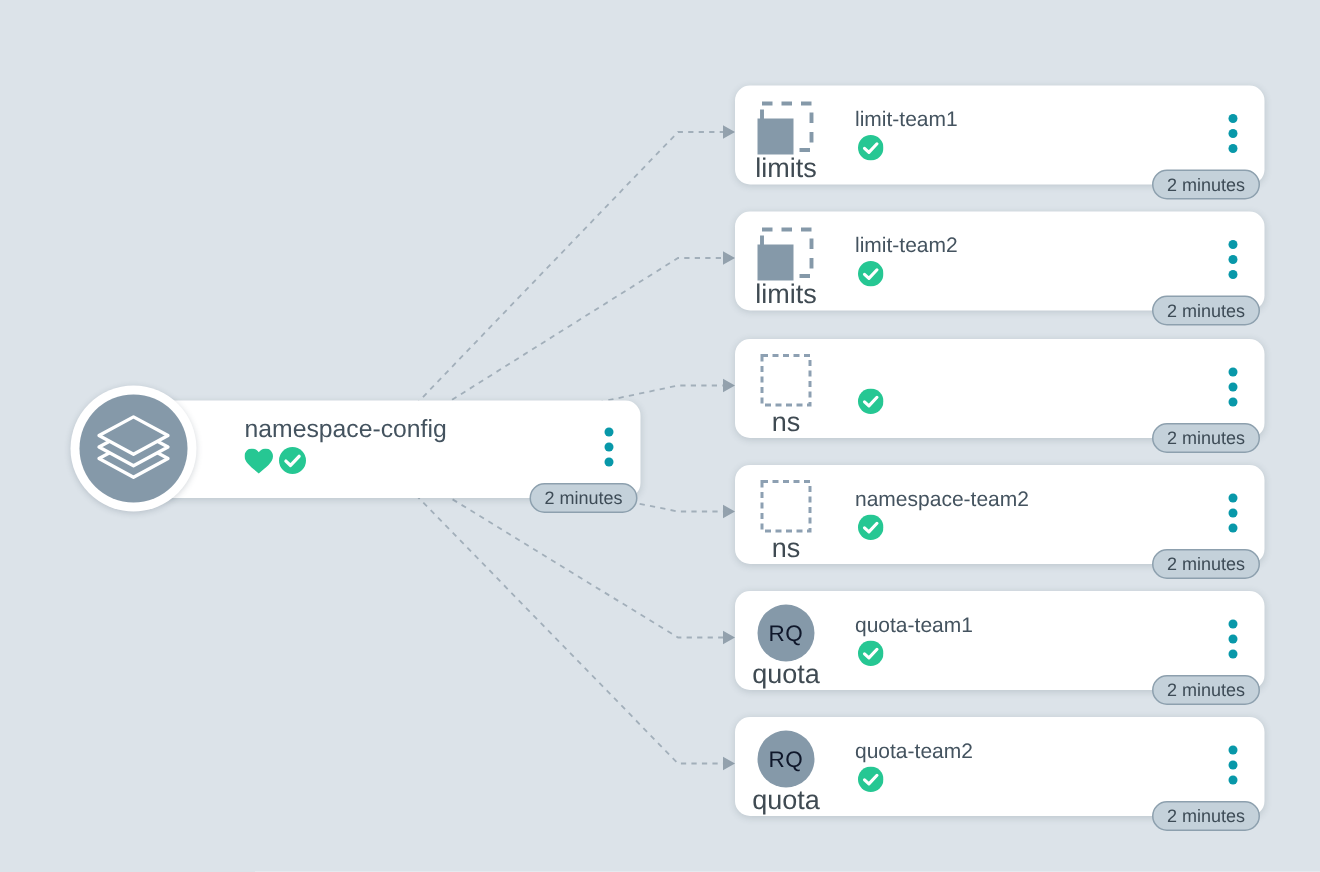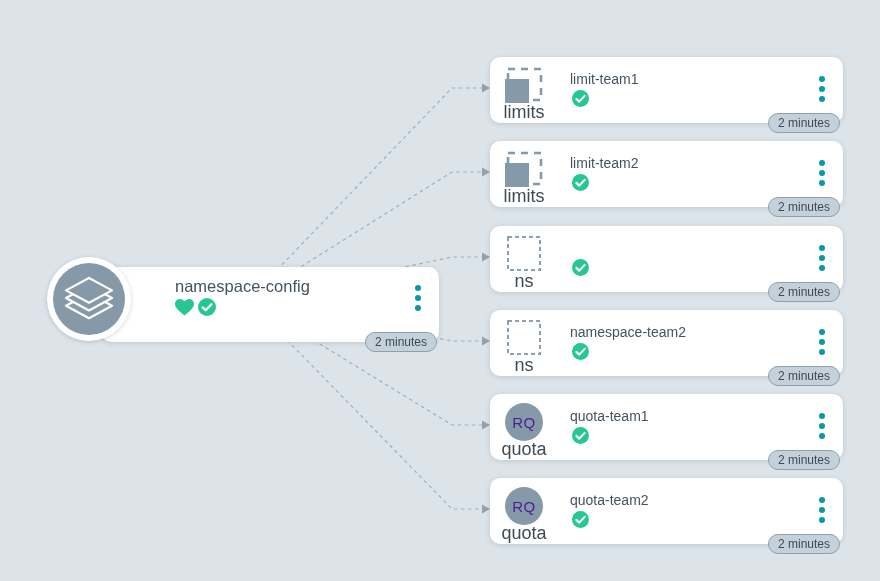--- a/index.html
+++ b/index.html
@@ -11,33 +11,33 @@
   *{margin:0;padding:0;box-sizing:border-box;}
   body{font-family:"Liberation Sans", sans-serif;}
   .canvas{position:relative;width:880px;height:581px;background:var(--background);overflow:hidden;}
   .edges{position:absolute;left:0;top:0;}
 
   
   .res-card{position:absolute;left:490px;width:353px;height:66px;background:var(--card);
             border-radius:10px;box-shadow:0 1px 5px rgba(55,75,90,.18);}
   .icon-col{position:absolute;left:8px;top:9px;width:52px;text-align:center;}
   .kind-icon{display:block;margin:0 auto;width:40px;height:38px;}
-  .rq-circle{width:38px;height:38px;border-radius:50%;background:var(--slate);color:#4c1d95;
+  .rq-circle{width:38px;height:38px;border-radius:50%;background:var(--slate);color:#0f172a;
              font-size:15px;display:flex;align-items:center;justify-content:center;margin:0 auto;letter-spacing:.5px;}
   .kind-label{display:block;margin-top:1px;font-size:18px;color:var(--label_text);line-height:14px;}
   .res-title{position:absolute;left:80px;top:14px;font-size:14px;color:var(--title_text);white-space:nowrap;}
   .status-check{position:absolute;left:82px;top:33px;width:17px;height:17px;}
   .kebab{position:absolute;right:16px;top:17px;display:flex;flex-direction:column;gap:4px;cursor:pointer;padding:2px;}
   .dot{width:6px;height:6px;border-radius:50%;background:var(--teal);}
   .time-badge{position:absolute;right:3px;bottom:-10px;background:var(--badge_bg);
               border:1px solid var(--badge_border);color:var(--badge_text);font-size:12px;
               line-height:16px;padding:1px 9px;border-radius:11px;white-space:nowrap;}
 
   
-  .app-card{position:absolute;left:101px;top:267px;width:338px;height:75px;background:var(--card);
+  .app-card{position:absolute;left:89px;top:267px;width:338px;height:65px;background:var(--card);
             border-radius:10px;box-shadow:0 1px 5px rgba(55,75,90,.18);}
   .app-circle{position:absolute;left:47px;top:257px;width:84px;height:84px;border-radius:50%;
               background:#fff;box-shadow:0 1px 4px rgba(55,75,90,.22);
               display:flex;align-items:center;justify-content:center;cursor:pointer;}
   .app-circle-inner{width:72px;height:72px;border-radius:50%;background:var(--slate);
                     display:flex;align-items:center;justify-content:center;}
   .app-title{position:absolute;left:74px;top:10px;font-size:16.5px;color:var(--title_text);white-space:nowrap;}
   .app-status{position:absolute;left:74px;top:31px;display:flex;gap:4px;align-items:center;}
 </style>
 </head>

